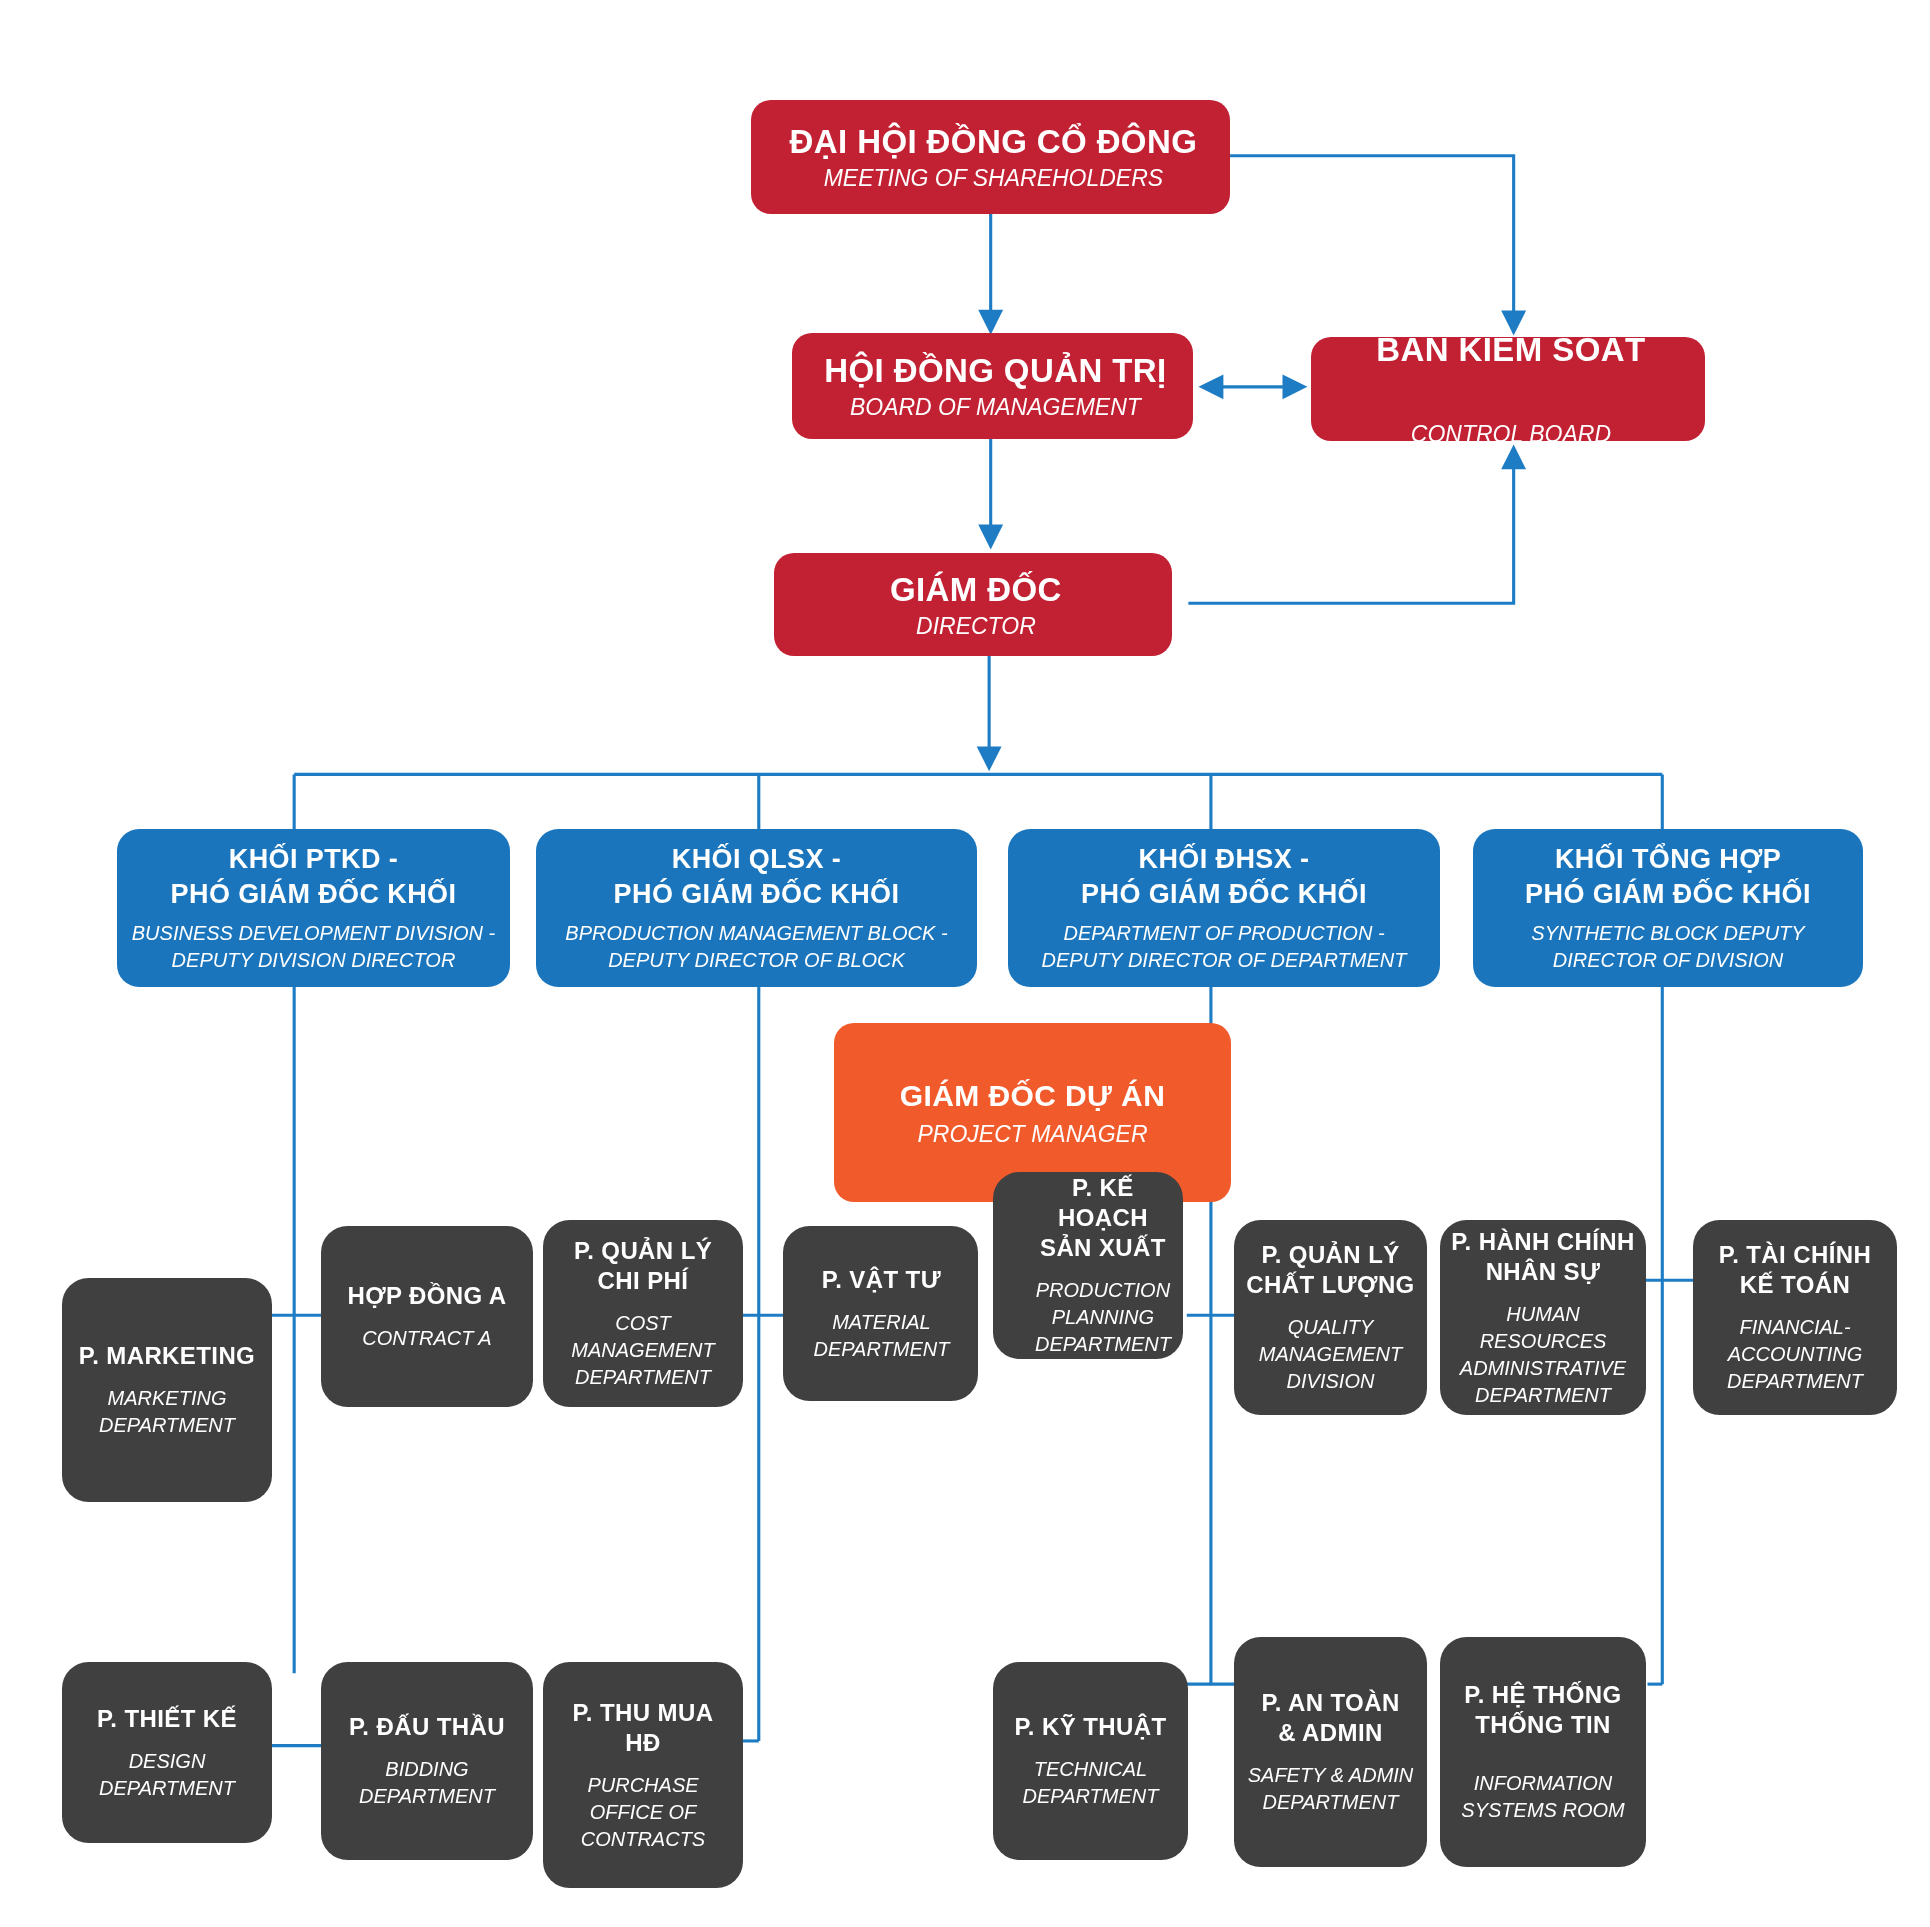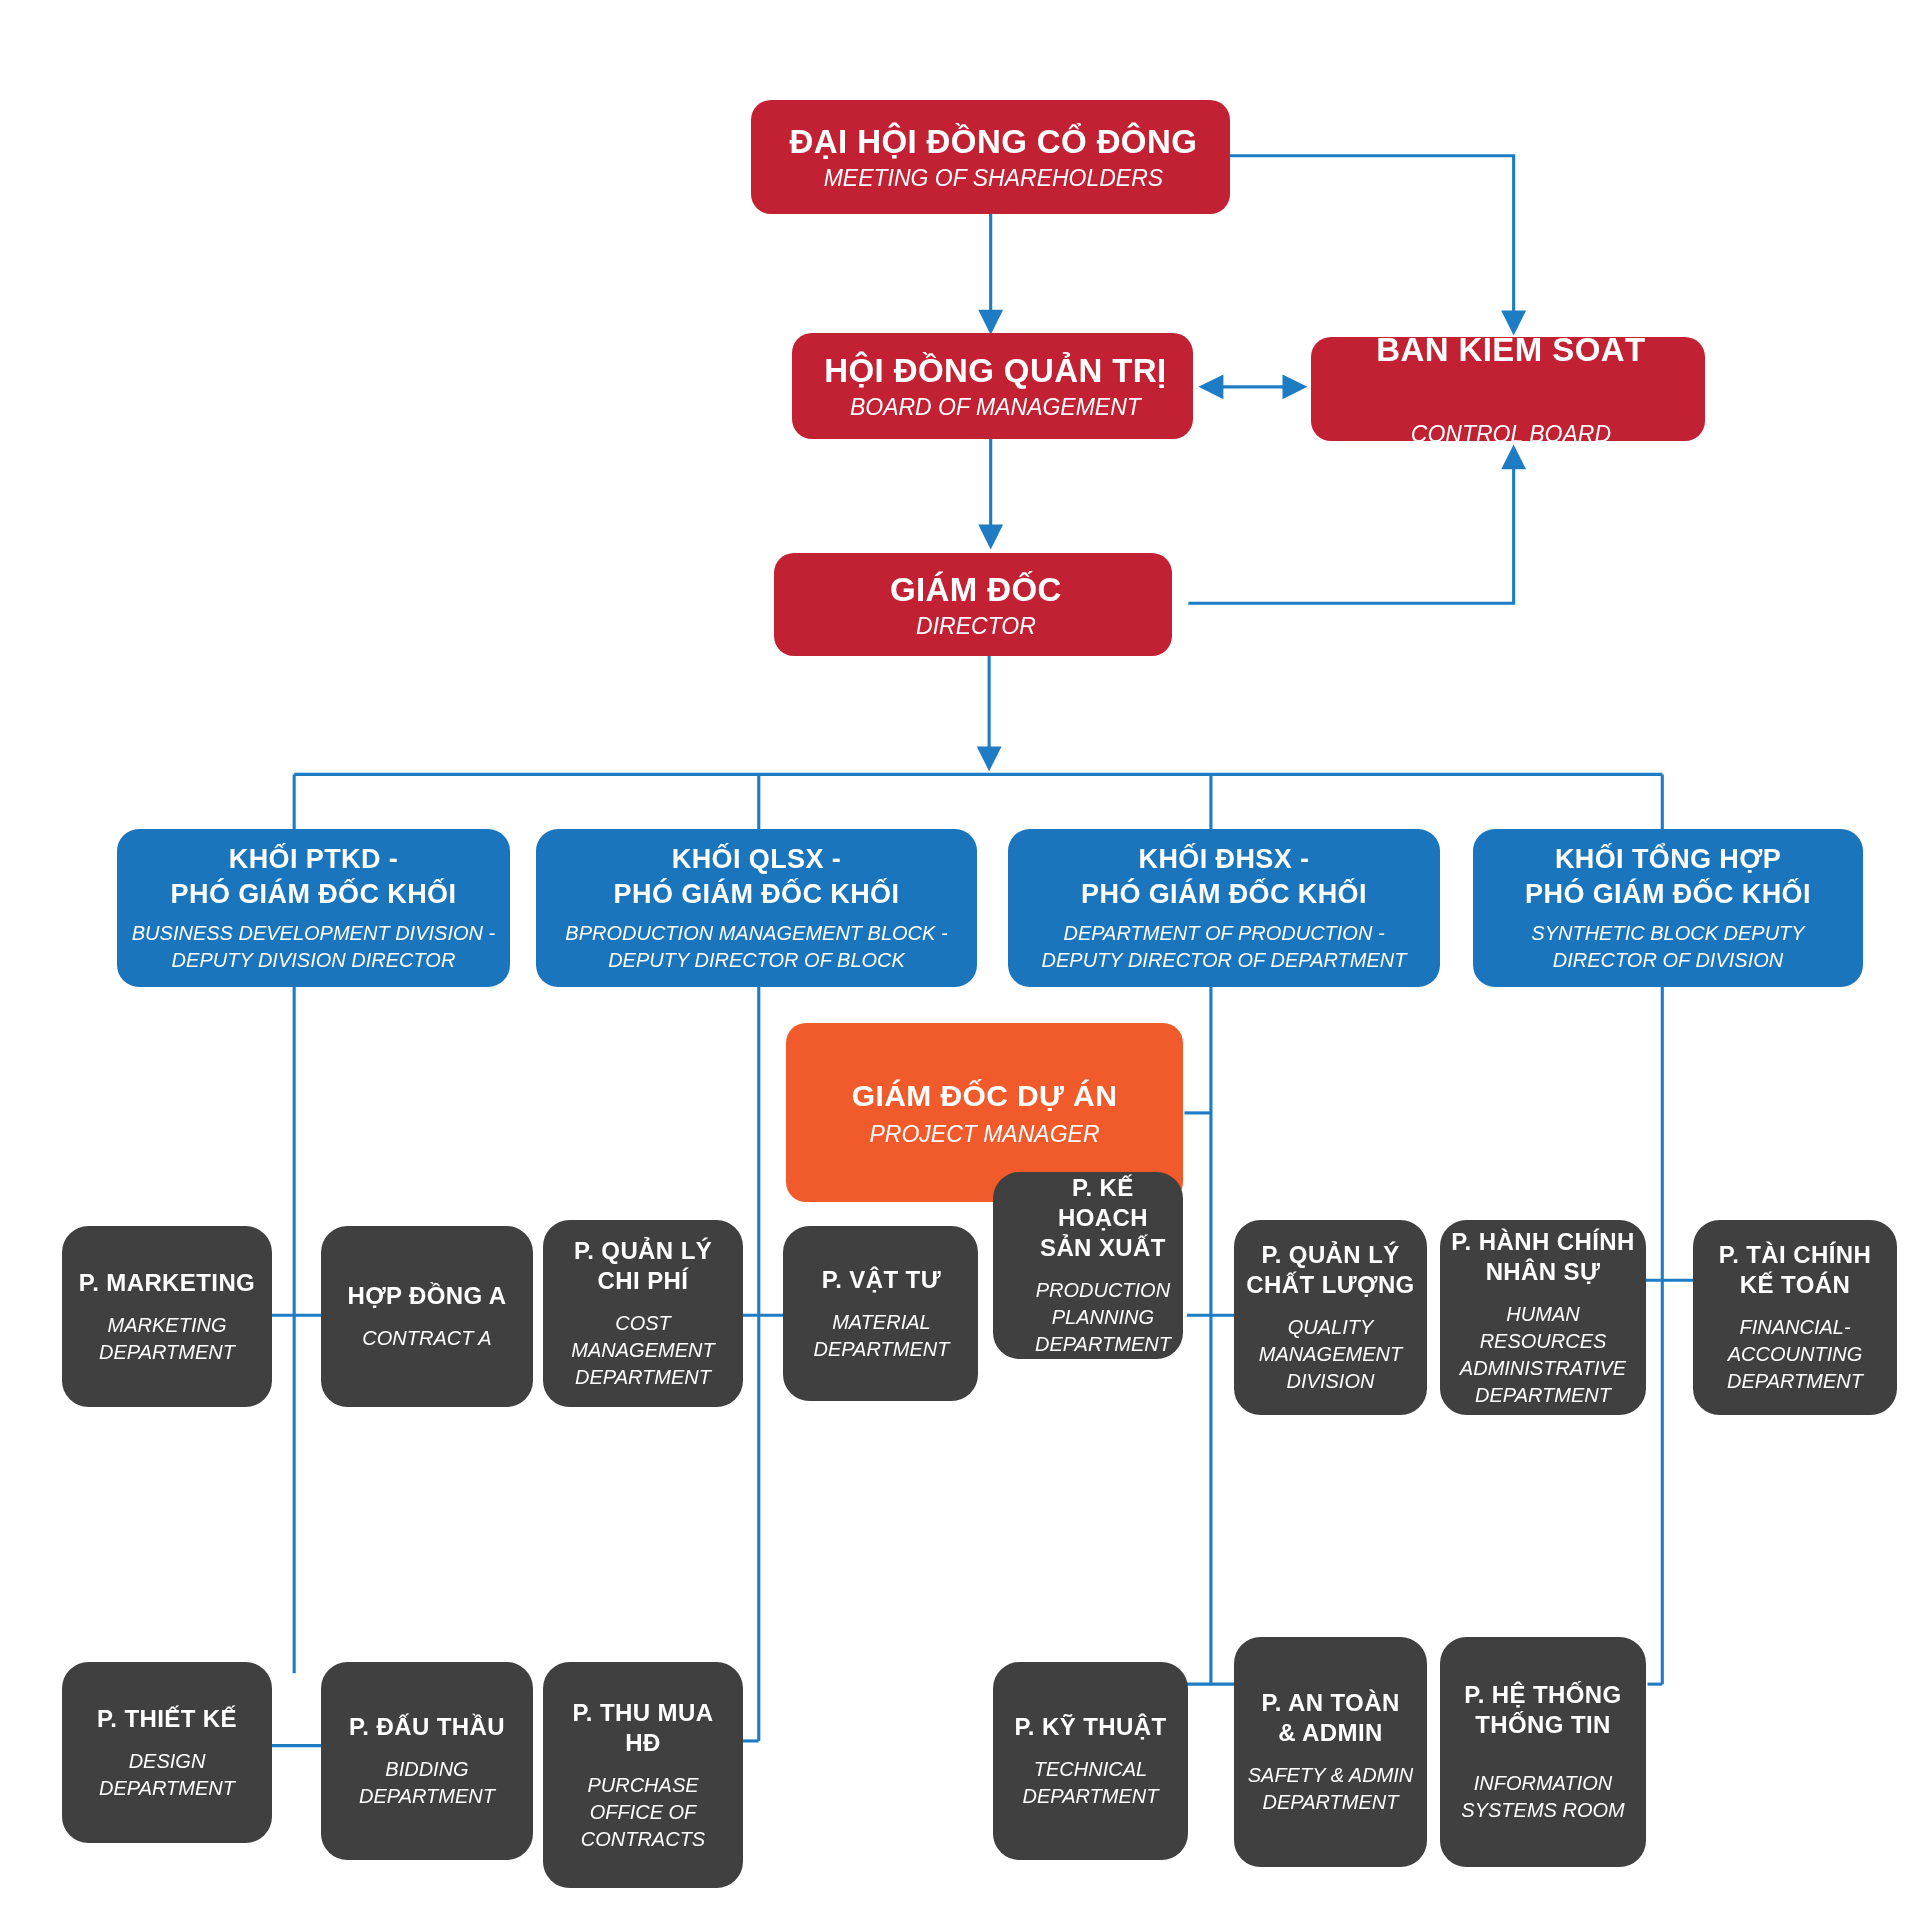--- a/index.html
+++ b/index.html
@@ -23,42 +23,42 @@
   .s{font-style:italic;white-space:pre-line;}
 
   .red{background:#c22133;border-radius:20px;padding-left:12px;}
   .red .t{font-size:33px;line-height:1.25;}
   .red .s{font-size:23px;margin-top:1.6px;line-height:1.25;}
 
   .blue{background:#1a75bc;border-radius:22px;}
   .blue .t{font-size:27px;line-height:1.3;}
   .blue .s{font-size:20px;line-height:1.35;margin-top:7.8px;}
 
-  .orange{background:#f15b2c;border-radius:20px;}
+  .orange{background:#f15b2c;border-radius:20px;margin-left:48px;}
   .orange .t{font-size:30px;line-height:1.25;}
   .orange .s{font-size:23px;margin-top:6.2px;}
 
   .gray{background:#404040;border-radius:26.5px;}
   .gray .t{font-size:24px;line-height:1.25;}
   .gray .s{font-size:20px;line-height:1.35;margin-top:14px;}
 
   
   #n-shareholders{left:751px;top:100px;width:479px;height:114px;}
   #n-board{left:792px;top:333px;width:401px;height:106px;}
   #n-control{left:1311px;top:337px;width:394px;height:104px;gap:48px;}
   #n-director{left:774px;top:553px;width:398px;height:103px;}
 
   #n-b1{left:117px;top:829px;width:393px;height:158px;}
   #n-b2{left:536px;top:829px;width:441px;height:158px;}
   #n-b3{left:1008px;top:829px;width:432px;height:158px;}
   #n-b4{left:1473px;top:829px;width:390px;height:158px;}
 
   #n-pm{left:786px;top:1023px;width:397px;height:179px;}
 
-  #n-g1{left:62px;top:1226px;width:210px;height:181px;}
+  #n-g1{left:62px;top:1278px;width:210px;height:224px;}
   #n-g2{left:321px;top:1226px;width:212px;height:181px;}
   #n-g3{left:543px;top:1220px;width:200px;height:187px;}
   #n-g4{left:783px;top:1226px;width:195px;height:175px;padding-left:8px;}
   #n-g5{left:993px;top:1172px;width:190px;height:187px;padding-left:36px;}
   #n-g6{left:1234px;top:1220px;width:193px;height:195px;}
   #n-g7{left:1440px;top:1220px;width:206px;height:195px;}
   #n-g8{left:1693px;top:1220px;width:204px;height:195px;}
 
   #n-d1{left:62px;top:1662px;width:210px;height:181px;}
   #n-d2{left:321px;top:1662px;width:212px;height:198px;}

